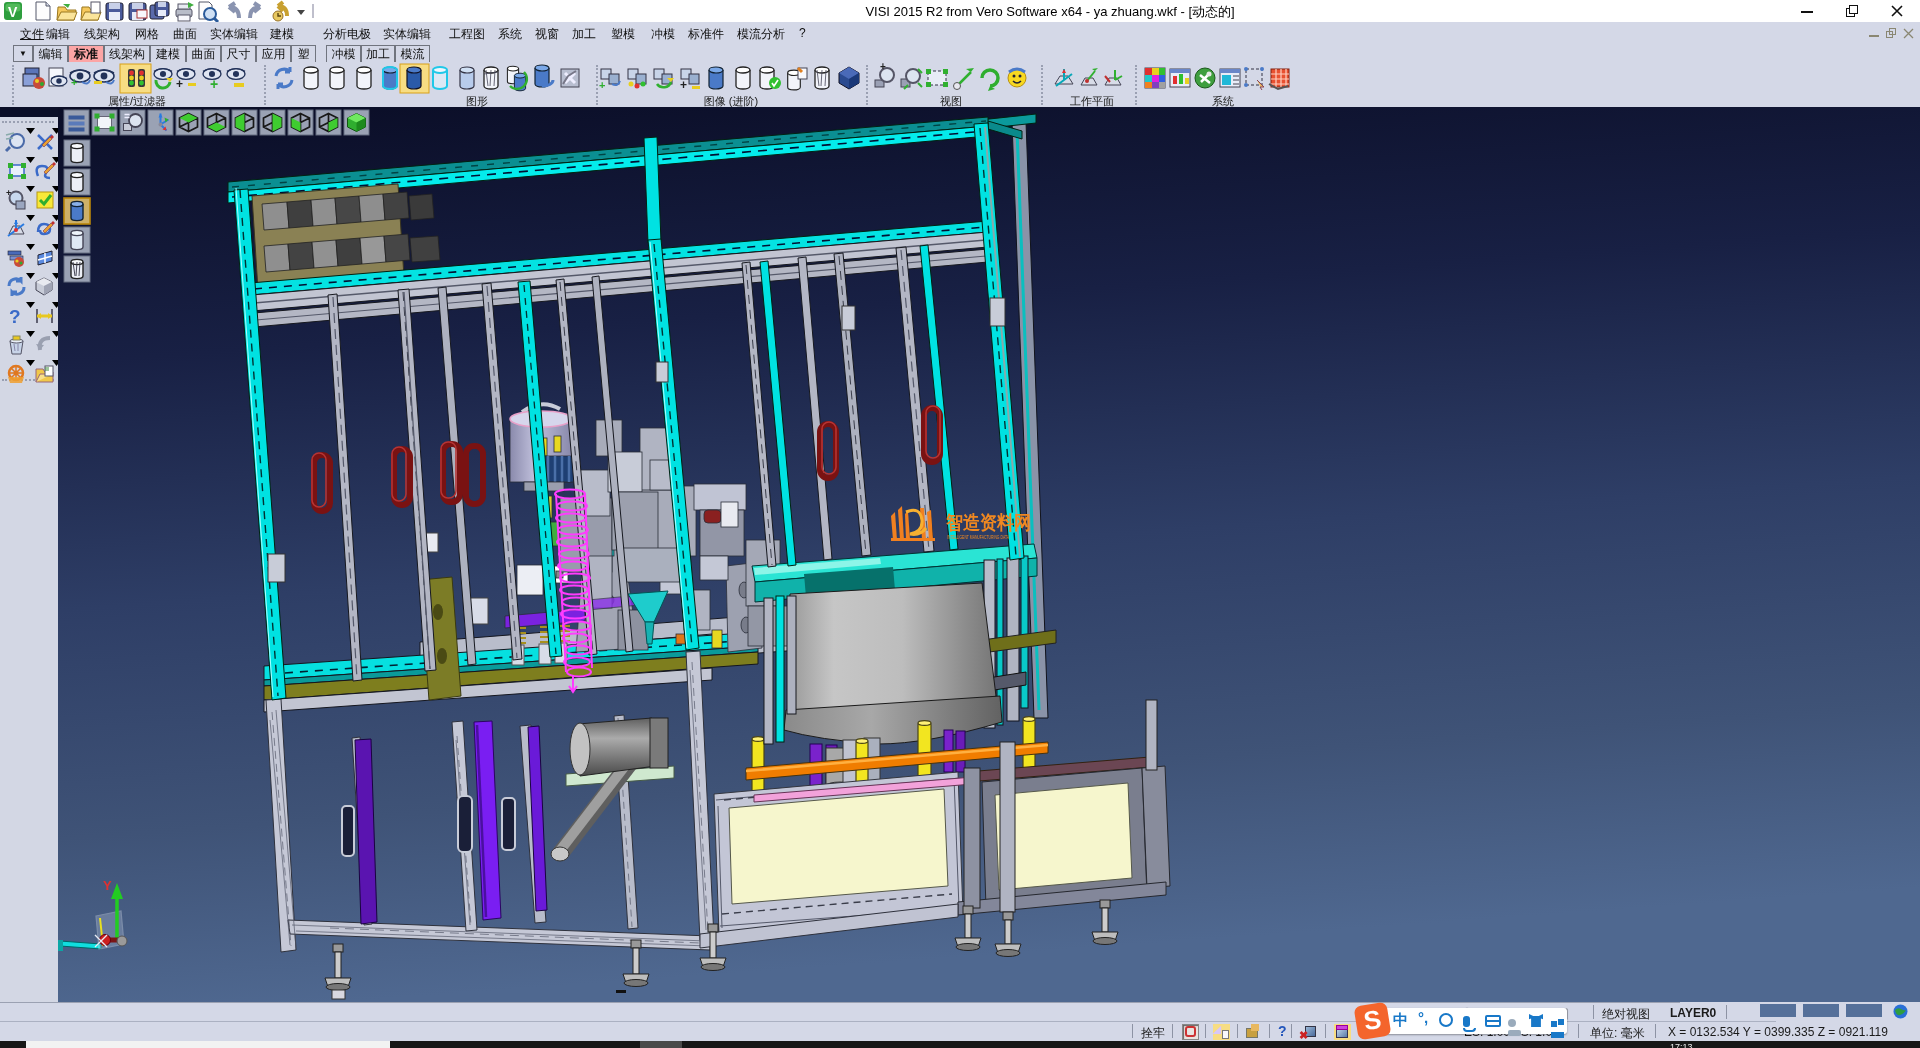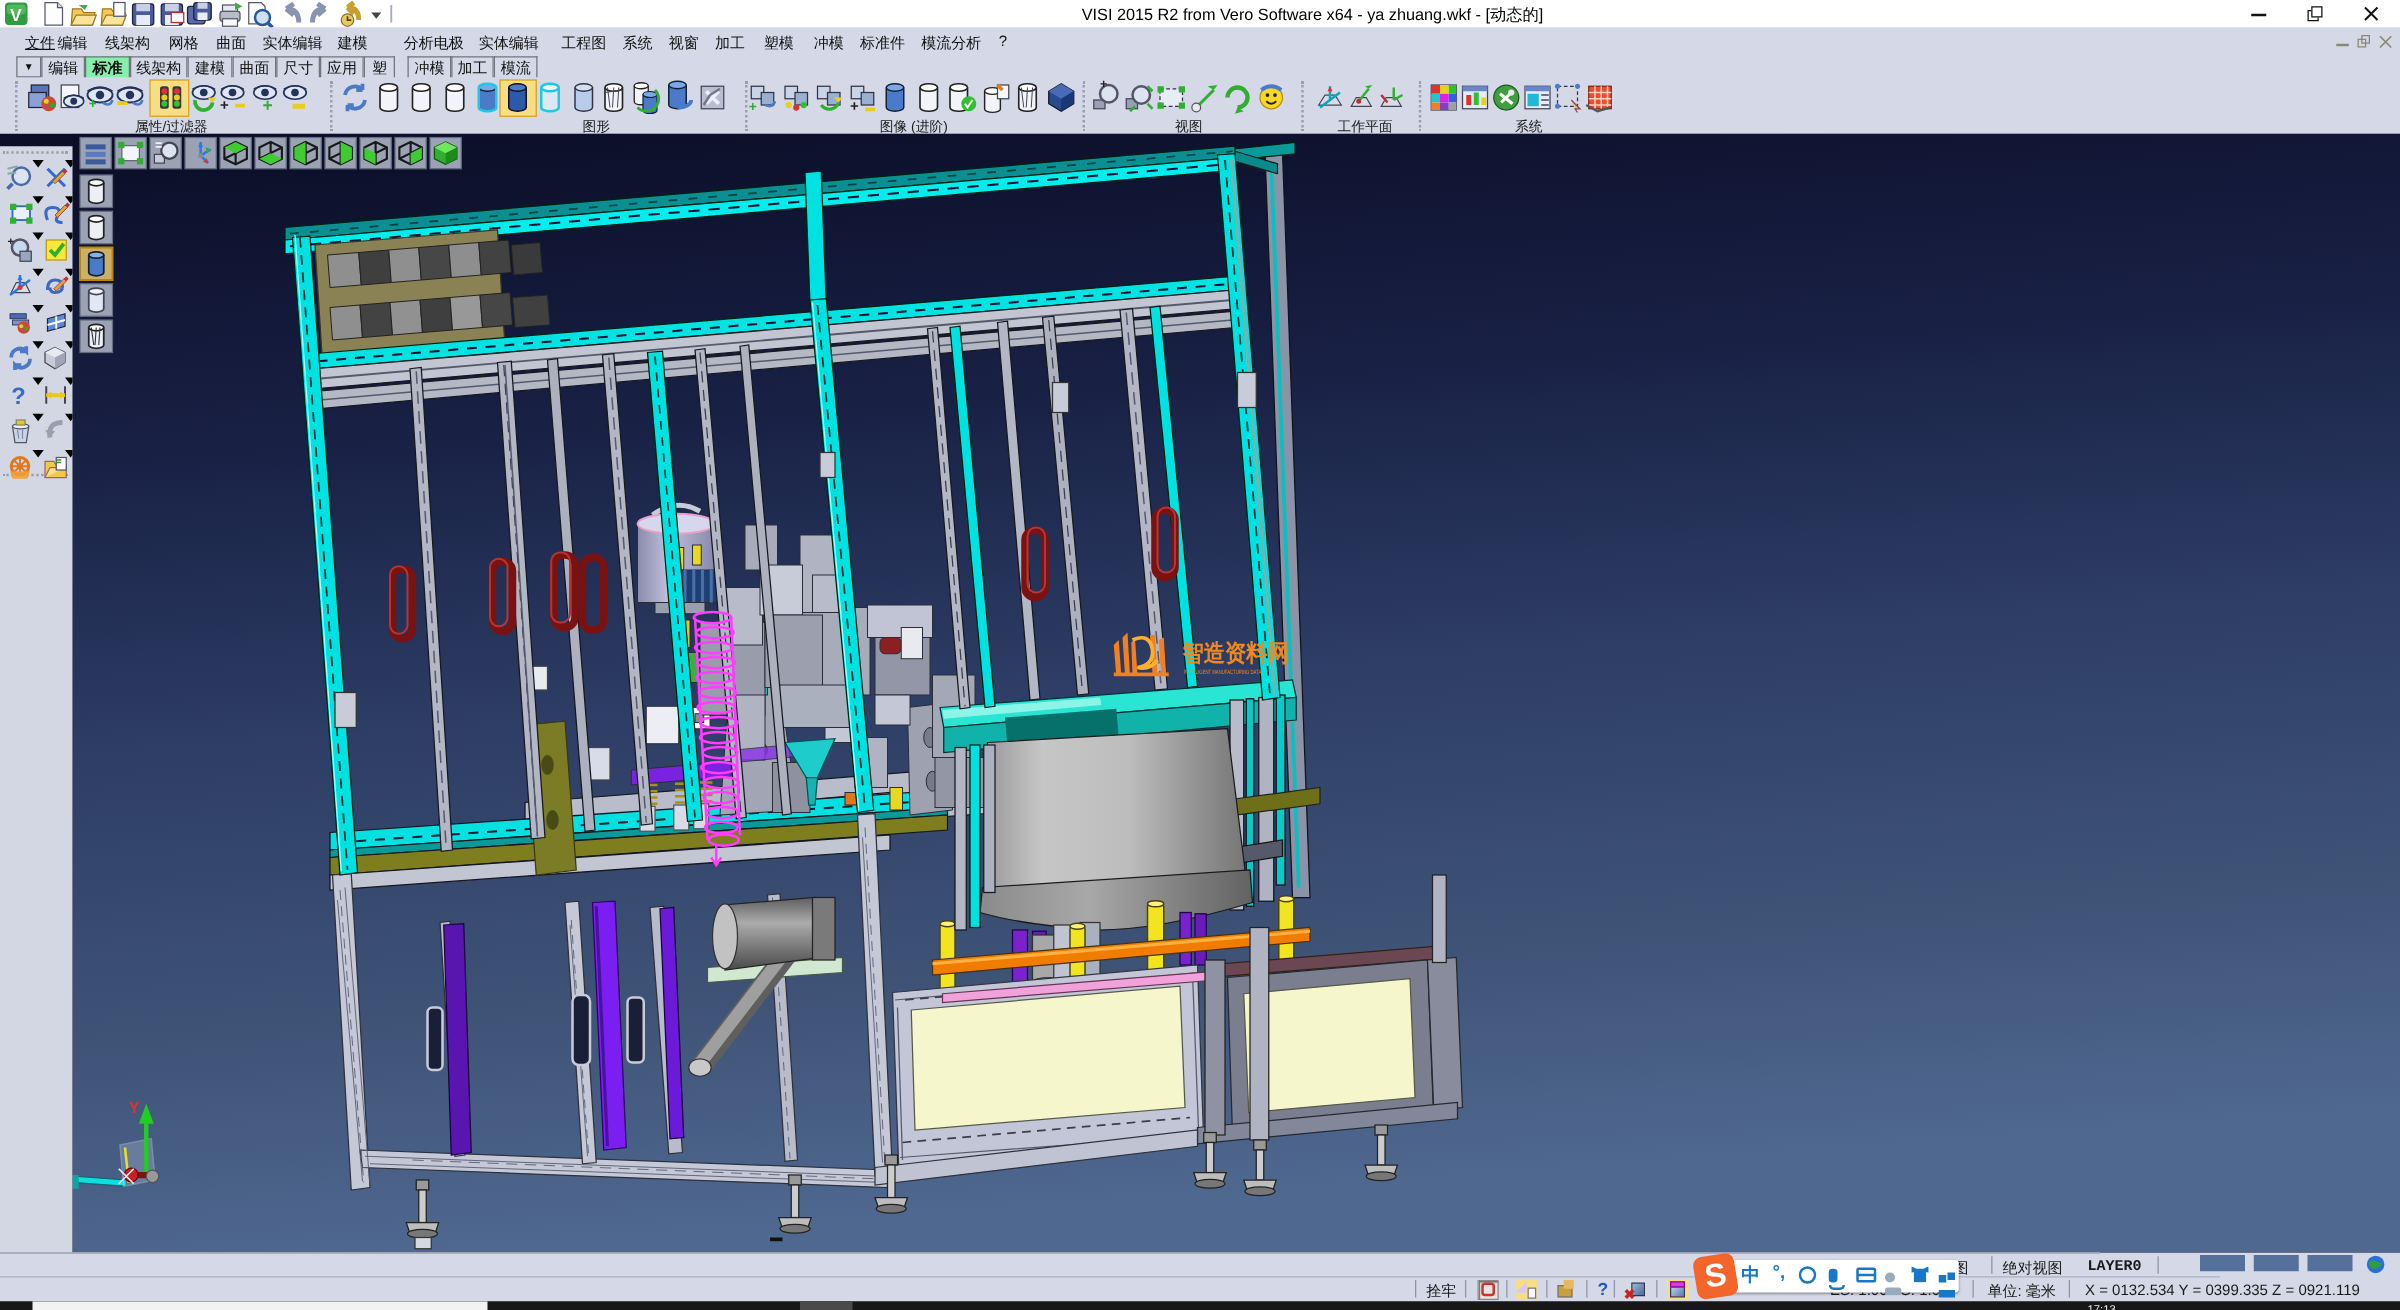--- a/index.html
+++ b/index.html
@@ -10,32 +10,32 @@
   #title { position:absolute; left:0; top:0; width:1920px; height:22px; background:#ffffff; }
   #title .ttext { position:absolute; left:860px; top:3px; width:380px; text-align:center; font-size:13px; color:#000; white-space:nowrap; }
   .winbtn { position:absolute; top:3px; width:16px; height:16px; color:#000; font-size:13px; line-height:16px; text-align:center; }
   
   #menu { position:absolute; left:0; top:22px; width:1920px; height:22px; background:#d4d8e7; font-size:12px; color:#101010; }
   #menu span.mi { position:absolute; top:4px; white-space:nowrap; }
   .mdib { position:absolute; top:6px; width:13px; height:11px; color:#8a8772; font-size:10px; line-height:11px; text-align:center; font-weight:bold; }
   
   #tabs { position:absolute; left:0; top:44px; width:1920px; height:18px; background:#d4d8e7; }
   .tab { position:absolute; top:1px; height:17px; border:1px solid #70747e; border-bottom:none; background:#d4d8e7; font-size:12px; color:#101010; text-align:center; line-height:16px; }
-  .tab.active { background:#86efac; font-weight:bold; }
+  .tab.active { background:#fca5a5; font-weight:bold; }
   .tabarr { position:absolute; left:13px; top:1px; width:20px; height:17px; border:1px solid #70747e; background:#d4d8e7; font-size:8px; text-align:center; line-height:16px; color:#111; }
   
   #tbar { position:absolute; left:0; top:62px; width:1920px; height:45px; background:#d4d8e7; }
   .tsep { position:absolute; top:3px; height:40px; width:0; border-left:2px dotted #9aa0b2; }
   .tlabel { position:absolute; top:32px; font-size:11px; color:#1a1a1a; white-space:nowrap; transform:translateX(-50%); }
   
   #vp { position:absolute; left:0; top:107px; width:1920px; height:895px; background:#0b0f28; }
   #dock { position:absolute; left:0; top:117px; width:58px; height:885px; background:#d3d7e4; }
   .grip { position:absolute; left:2px; width:52px; height:0; border-top:2px dotted #9aa0b2; }
   
-  #sb1 { position:absolute; left:0; top:1002px; width:1680px; height:19px; background:#d4d8e7; border-top:1px solid #9ba1b2; font-size:12px; color:#1a1a1a;font-family:Liberation Mono, monospace; }
+  #sb1 { position:absolute; left:0; top:1002px; width:1680px; height:19px; background:#d4d8e7; border-top:1px solid #9ba1b2; font-size:12px; color:#1a1a1a; }
   #sb2 { position:absolute; left:0; top:1021px; width:1776px; height:20px; background:#d4d8e7; border-top:1px solid #abb1c2; font-size:12px; color:#1a1a1a; }
   .st { position:absolute; top:3px; white-space:nowrap; }
   .ssep { position:absolute; top:2px; height:14px; border-left:1px solid #8d93a4; }
   .sbox { position:absolute; top:1px; width:36px; height:13px; background:#55709a; }
   .s2ico { position:absolute; top:2px; width:17px; height:16px; }
   
   #task { position:absolute; left:0; top:1041px; width:1920px; height:7px; background:#171717; overflow:hidden; }
   
   #sogou { position:absolute; left:1363px; top:1008px; width:204px; height:26px; background:#ffffff; border-radius:3px; box-shadow:0 1px 2px rgba(0,0,0,.35); }
   #slogo { position:absolute; left:1356px; top:1004px; width:33px; height:34px; background:#f4652c; border-radius:7px; transform:rotate(-9deg); color:#fff; font-weight:bold; font-size:26px; line-height:32px; text-align:center; }

